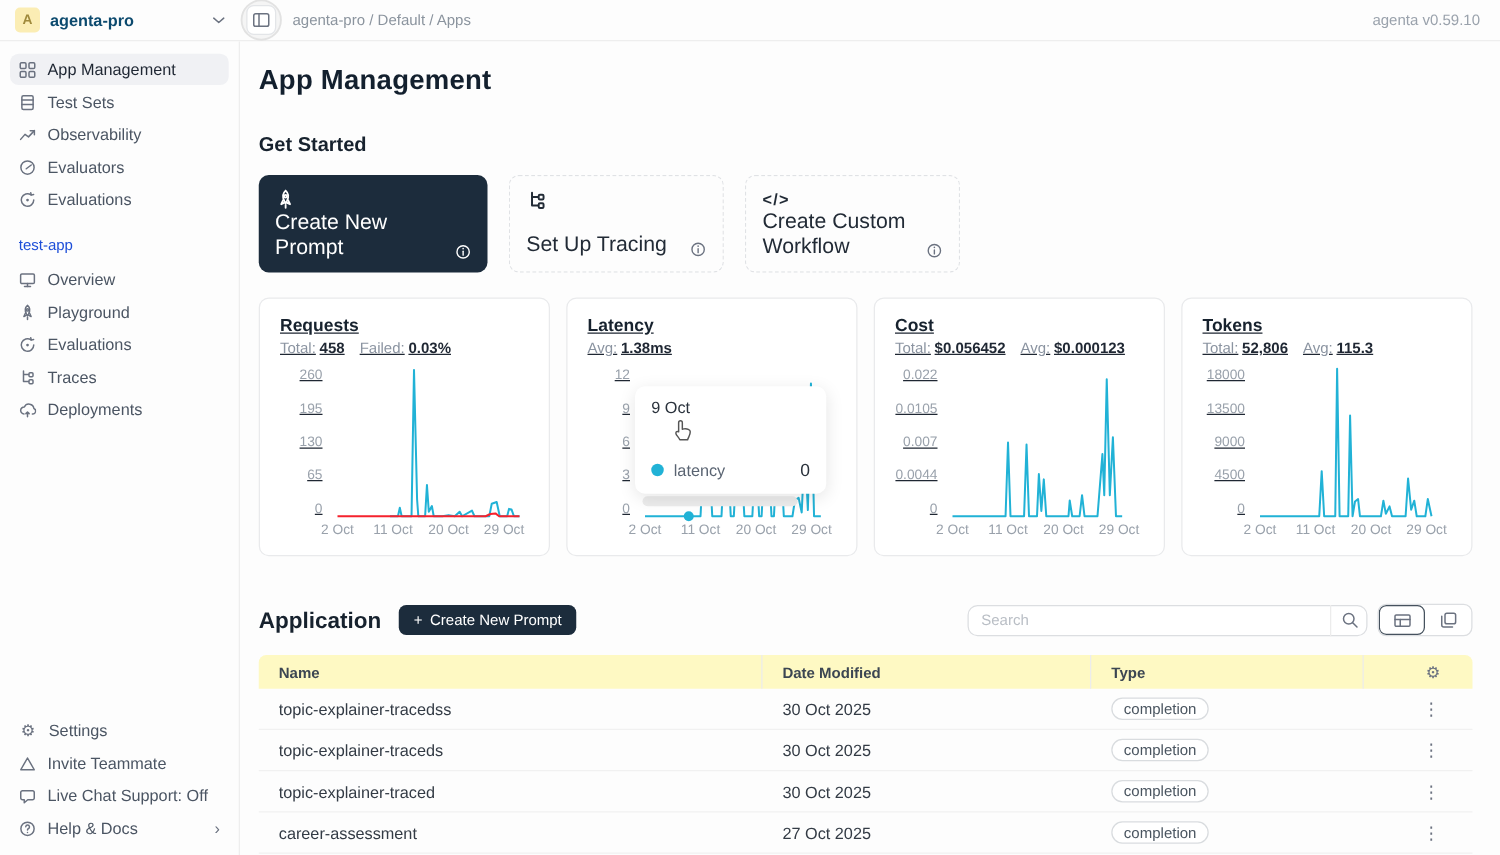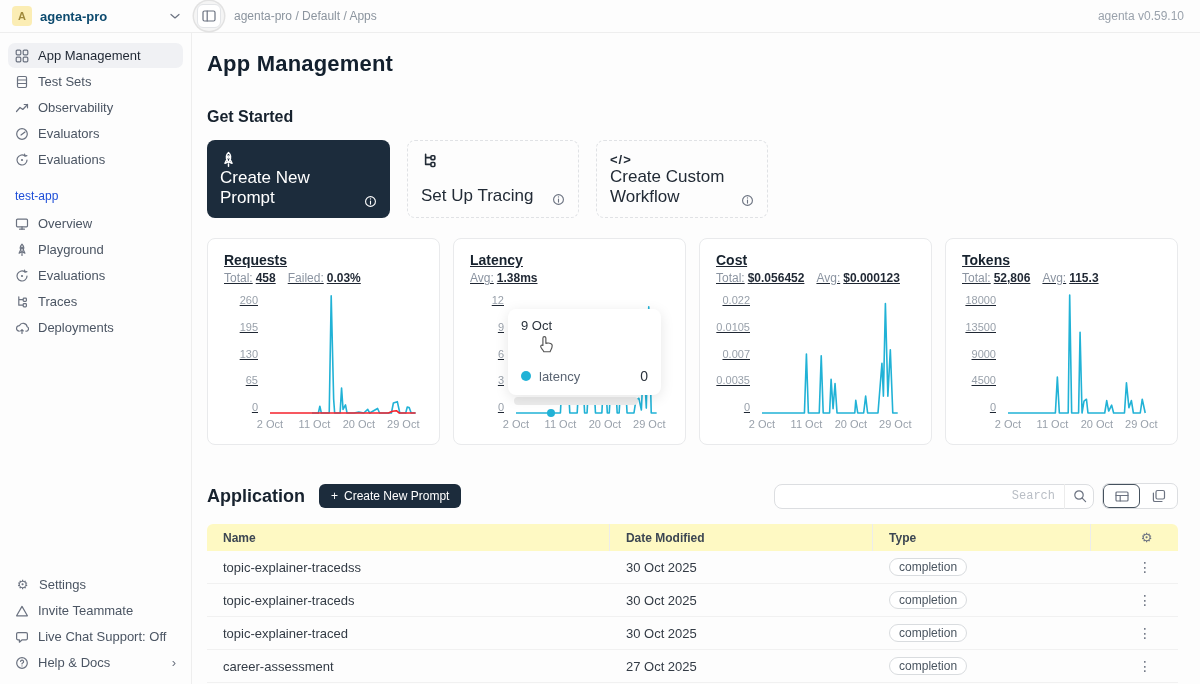--- a/index.html
+++ b/index.html
@@ -65,21 +65,21 @@
   .tt-val { margin-left:auto; color:#2a323c; font-size:14px; }
   .cursor-hand { position:absolute; left:84px; top:96px; z-index:4; }
   .tt-shade { position:absolute; left:60px; top:158px; width:124px; height:8px; background:#ececec; border-radius:4px; z-index:2; }
 
   
   .app-row { display:flex; align-items:center; margin-top:38px; }
   .app-title { font-size:18px; font-weight:700; color:#17222e; }
   .btn-dark { display:inline-flex; align-items:center; gap:6px; margin-left:14px; height:24px; padding:0 12px; background:#1c2c3c; color:#fff; font-size:12px; border:none; border-radius:6px; cursor:pointer; font-family:inherit; }
   .app-right { margin-left:auto; display:flex; align-items:center; gap:8px; }
   .search-box { position:relative; width:320px; height:25px; }
-  .search-box input { width:100%; height:100%; border:1px solid #dcdee1; border-radius:8px; padding:0 38px 0 10px; font-size:12px; color:#333; background:#fff; font-family:Liberation Mono, monospace; outline:none;text-align:right; }
+  .search-box input { width:100%; height:100%; border:1px solid #dcdee1; border-radius:8px; padding:0 14px 0 10px; font-size:12px; color:#333; background:#fff; font-family:Liberation Sans, sans-serif; outline:none; }
   .search-box input::placeholder { color:#b9bec5; }
   .search-btn { position:absolute; right:0; top:0; width:30px; height:25px; display:flex; align-items:center; justify-content:center; border-left:1px solid #ececec; cursor:pointer; }
   .seg { display:flex; height:26px; border:1px solid #dcdee1; border-radius:7px; background:#fff; overflow:hidden; }
   .seg-btn { width:37px; display:flex; align-items:center; justify-content:center; cursor:pointer; }
   .seg-btn.sel { border:1.5px solid #46525e; border-radius:6px; }
 
   
   .table { margin-top:15px; }
   .t-head { display:grid; grid-template-columns:41.5% 27.1% 22.4% 9%; height:27px; background:#fef9c3; border-radius:6px 6px 0 0; align-items:center; font-size:12px; font-weight:600; color:#3c4652; }
   .t-head > div { padding-left:16px; height:100%; display:flex; align-items:center; }
@@ -397,21 +397,21 @@
         <div class="chart-title">Cost</div>
         <div class="chart-stats">
           <span class="stat"><span class="sl">Total:</span><b>$0.056452</b></span>
           <span class="stat"><span class="sl">Avg:</span><b>$0.000123</b></span>
         </div>
         <div class="chart-body">
           <div class="chart-yticks">
               <span>0.022</span>
               <span>0.0105</span>
               <span>0.007</span>
-              <span>0.0035</span>
+              <span>0.0044</span>
               <span>0</span>
             </div>
           <div class="chart-plot">
               <svg viewBox="0 0 1000 1000" preserveAspectRatio="none">
                 <polyline points="0.0,1000.0 277.4,1000.0 290.3,500.0 303.2,1000.0 374.2,1000.0 387.1,514.3 400.0,1000.0 441.9,1000.0 451.6,714.3 464.5,964.3 477.4,750.0 490.3,1000.0 548.4,1000.0 606.5,1000.0 612.9,892.9 625.8,1000.0 664.5,1000.0 677.4,857.1 690.3,1000.0 758.1,1000.0 783.9,578.6 793.5,857.1 806.5,71.4 822.6,857.1 838.7,464.3 854.8,1000.0 887.1,1000.0" fill="none" stroke="#21b2d6" stroke-width="1.6" stroke-linejoin="round" vector-effect="non-scaling-stroke"></polyline>
               </svg>
             </div>
         </div>
         <div class="chart-xticks">
             <span style="left: 0%;">2 Oct</span>

